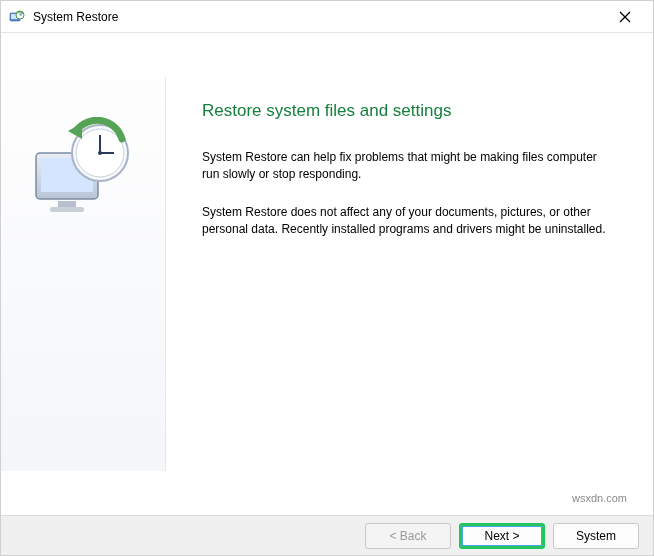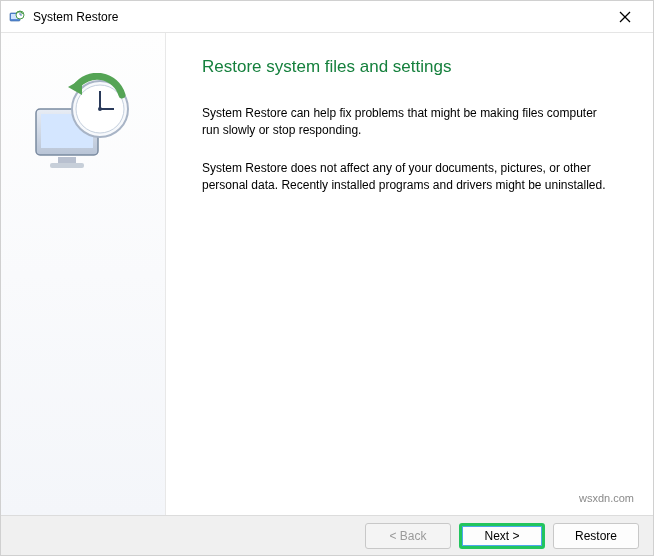--- a/index.html
+++ b/index.html
@@ -11,20 +11,21 @@
       height: 556px;
       overflow: hidden;
       position: relative;
     }
     .window {
       width: 654px;
       height: 556px;
       display: flex;
       flex-direction: column;
       border: 1px solid #d0d0d0;
+      gap: 44px;
     }
     .titlebar {
       height: 32px;
       display: flex;
       align-items: center;
       padding: 0 8px;
       background: #fff;
       border-bottom: 1px solid #e5e5e5;
     }
     .titlebar-icon {
@@ -109,21 +110,21 @@
       background: #f4f4f4;
     }
     .btn.default {
       border: 3px solid #22c55e;
       box-shadow: inset 0 0 0 1px #4ca7ea;
       text-align: center;
     }
     .watermark {
       position: absolute;
       bottom: 52px;
-      right: 20px;
+      right: 27px;
       font-size: 11px;
       color: #8a8a8a;
       font-family: Arial, sans-serif;
     }
   </style>
 </head>
 <body>
 
 <div class="window">
 
@@ -178,18 +179,18 @@
     <div class="content">
       <h1 class="heading">Restore system files and settings</h1>
       <p class="para">System Restore can help fix problems that might be making files computer run slowly or stop responding.</p>
       <p class="para">System Restore does not affect any of your documents, pictures, or other personal data. Recently installed programs and drivers might be uninstalled.</p>
     </div>
   </div>
 
   <div class="footer">
     <button class="btn" disabled="">&lt; Back</button>
     <button class="btn default">Next &gt;</button>
-    <button class="btn">Restore</button>
+    <button class="btn">System</button>
   </div>
 
 </div>
 
 <div class="watermark">wsxdn.com</div>
 
 </body></html>

